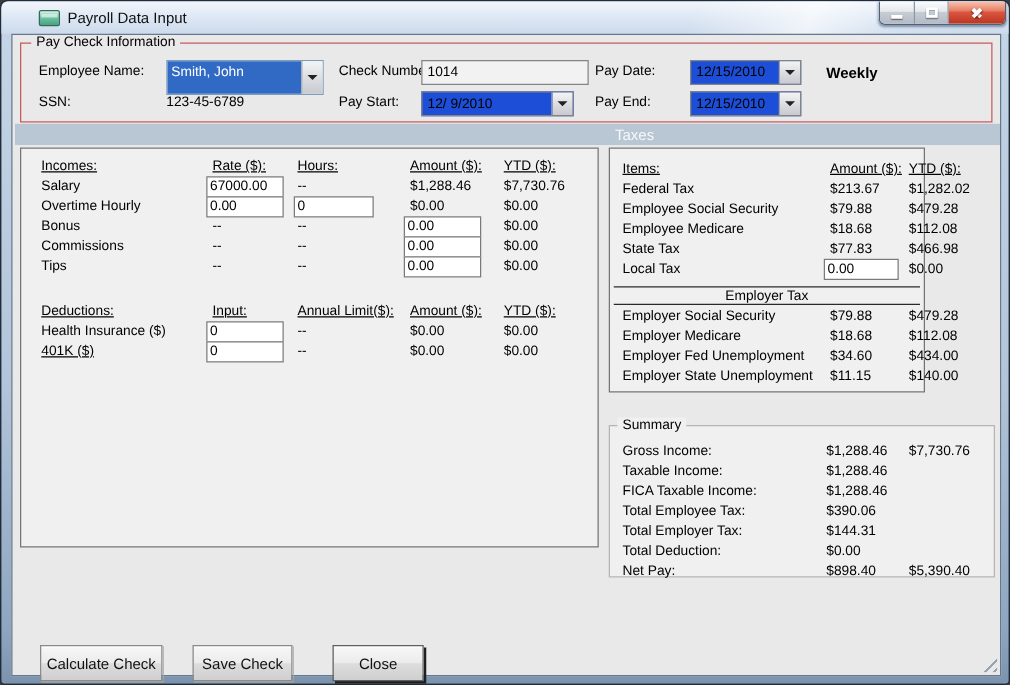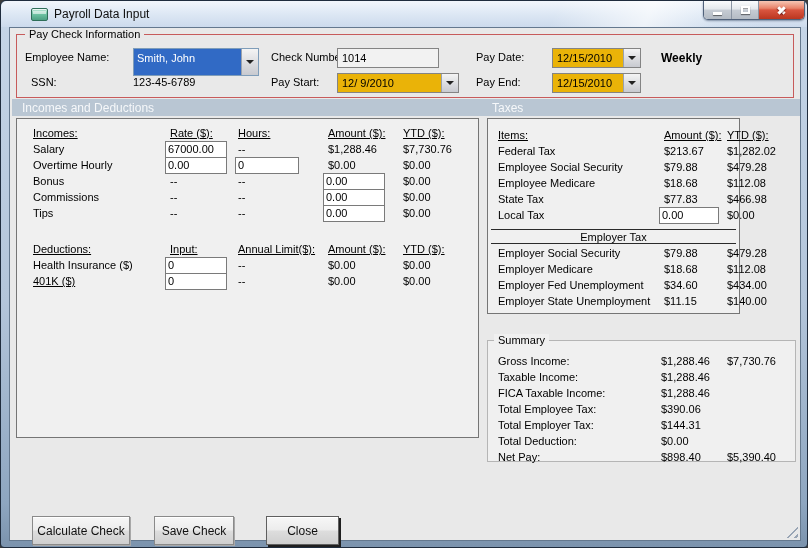--- a/index.html
+++ b/index.html
@@ -43,21 +43,21 @@
   .gb-red{ left:6px; top:6px; width:778px; height:64px; border:1px solid #c75b5b; }
   .gb-label{ position:absolute; top:-7px; left:8px; background:#e9e9e9; padding:0 4px; font-size:11px; }
 
   .fld-label{ position:absolute; font-size:11px; white-space:nowrap; }
   .row1-lbl{ top:16px; } .row2-lbl{ top:41px; }
 
   .combo{ position:absolute; height:28px; border:1px solid #7f9db9; background:#fff; display:flex; }
   .combo-sel{ flex:1; background:#316ac5; color:#fff; line-height:19px; padding-left:3px; overflow:hidden; white-space:nowrap; }
   .dd-btn{ width:17px; background:linear-gradient(180deg,#f4f4f4,#d9dade 60%,#c8cad0); border-left:1px solid #9aa2ad; display:flex; align-items:center; justify-content:center; }
   .dd-btn::after{ content:""; width:0; height:0; border-left:4px solid transparent; border-right:4px solid transparent; border-top:4px solid #222; }
-  .datepick{ position:absolute; height:20px; border:1px solid #848484; background:#eab308; display:flex; }
+  .datepick{ position:absolute; height:20px; border:1px solid #848484; background:#1d4ed8; display:flex; }
   .datepick .dp-val{ flex:1; line-height:18px; padding-left:4px; white-space:nowrap; }
   .textbox-ro{ position:absolute; height:20px; border:1px solid #848484; background:#f2f2f2; line-height:18px; padding-left:4px; }
   .weekly{ position:absolute; left:644px; top:16px; font-weight:bold; font-size:12px; }
 
   
   .band{ position:absolute; left:2px; top:71px; width:788px; height:17px; background:#b9c6d3; }
   .band span{ position:absolute; top:2px; color:#f6f8fa; font-size:12px; }
   .band .b-left{ left:10px; } .band .b-right{ left:480px; }
 
   
@@ -115,28 +115,28 @@
     <div class="winbtn close">
         <span class="glyph-close"></span>
       </div>
   </div>
 
   <div class="client">
 
     <div class="groupbox gb-red">
       <span class="gb-label">Pay Check Information</span>
 
-      <span class="fld-label row1-lbl" style="left:8px;">Employee Name:</span>
+      <span class="fld-label row1-lbl" style="left:14px;">Employee Name:</span>
       <div class="combo" style="left:116px; top:13px; width:126px;">
         <span class="combo-sel">Smith, John</span>
         <span class="dd-btn"></span>
       </div>
 
       <span class="fld-label row1-lbl" style="left:254px;">Check Number:</span>
-      <div class="textbox-ro" style="left:320px; top:13px; width:102px;">1014</div>
+      <div class="textbox-ro" style="left:320px; top:13px; width:134px;">1014</div>
 
       <span class="fld-label row1-lbl" style="left:459px;">Pay Date:</span>
       <div class="datepick" style="left:535px; top:13px; width:89px;">
         <span class="dp-val">12/15/2010</span>
         <span class="dd-btn"></span>
       </div>
 
       <span class="weekly">Weekly</span>
 
       <span class="fld-label row2-lbl" style="left:14px;">SSN:</span>
@@ -149,21 +149,20 @@
       </div>
 
       <span class="fld-label row2-lbl" style="left:459px;">Pay End:</span>
       <div class="datepick" style="left:535px; top:38px; width:89px;">
         <span class="dp-val">12/15/2010</span>
         <span class="dd-btn"></span>
       </div>
     </div>
 
     <div class="band">
-      <span class="b-left">Incomes and Deductions</span>
       <span class="b-right">Taxes</span>
     </div>
 
     <div class="panel panel-left">
       <div class="grid g-incomes">
         <span class="colhead">Incomes:</span>
         <span class="colhead">Rate ($):</span>
         <span class="colhead">Hours:</span>
         <span class="colhead">Amount ($):</span>
         <span class="colhead">YTD ($):</span>

